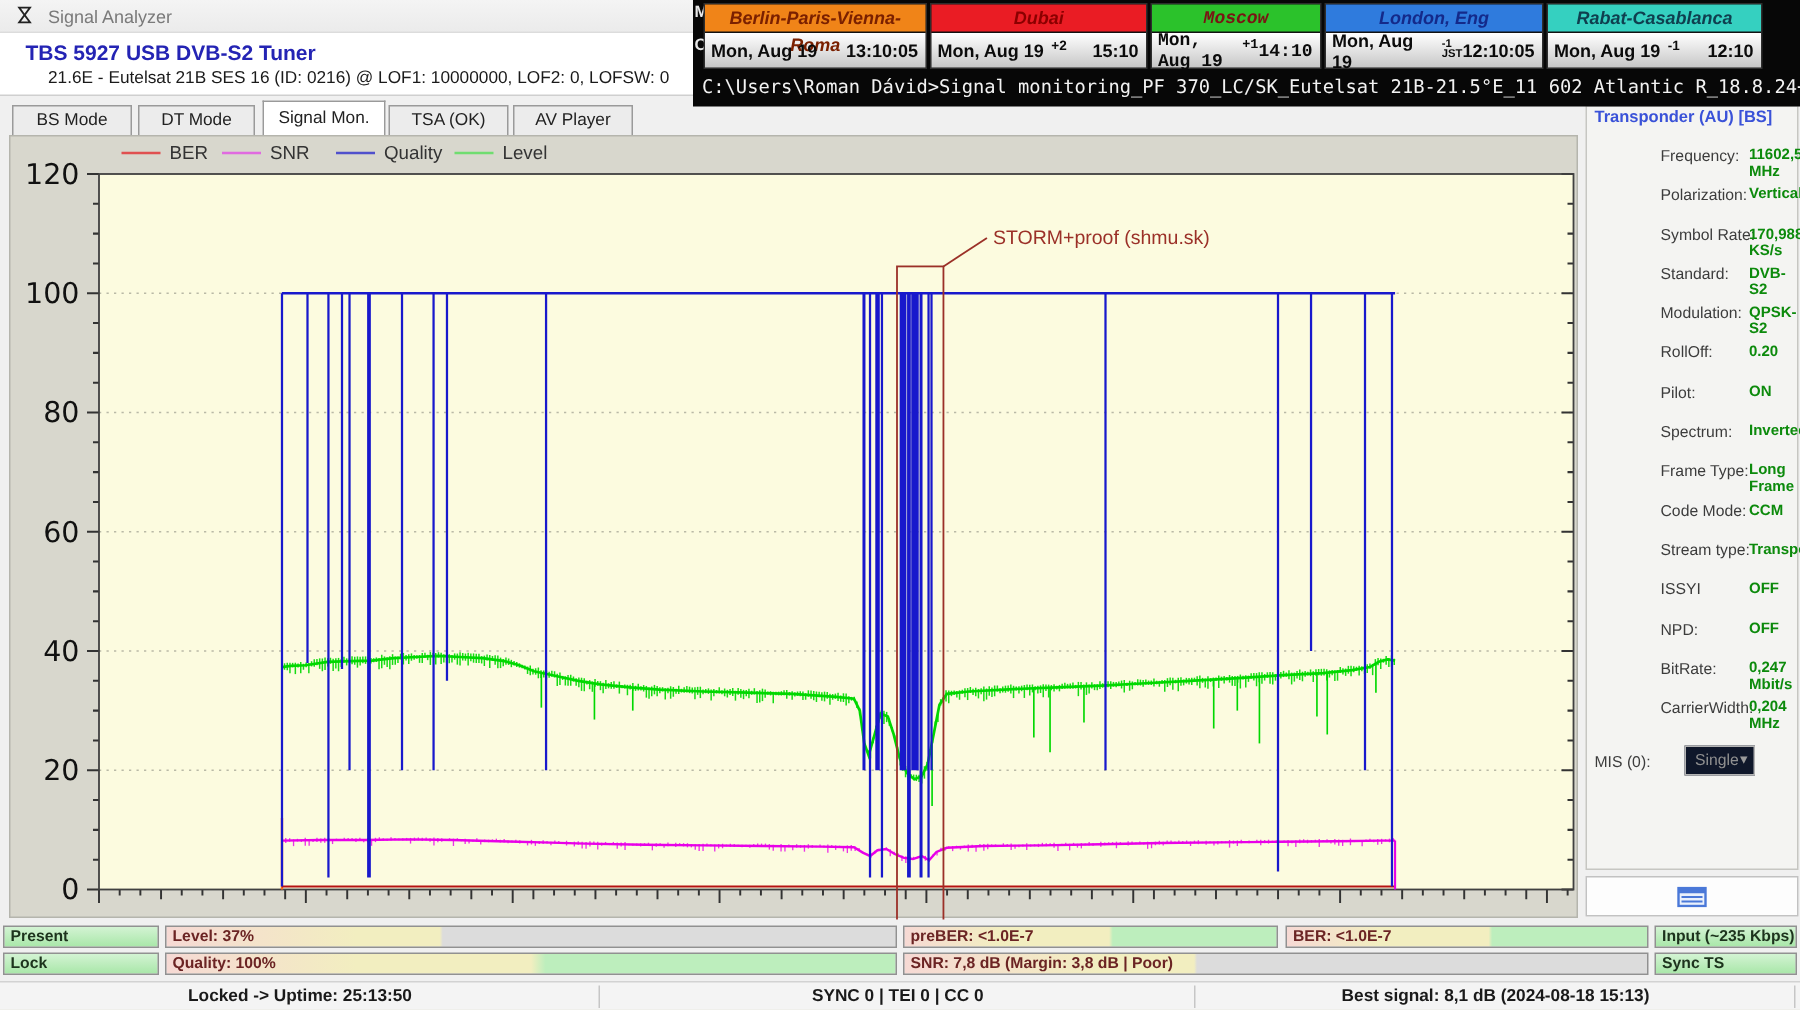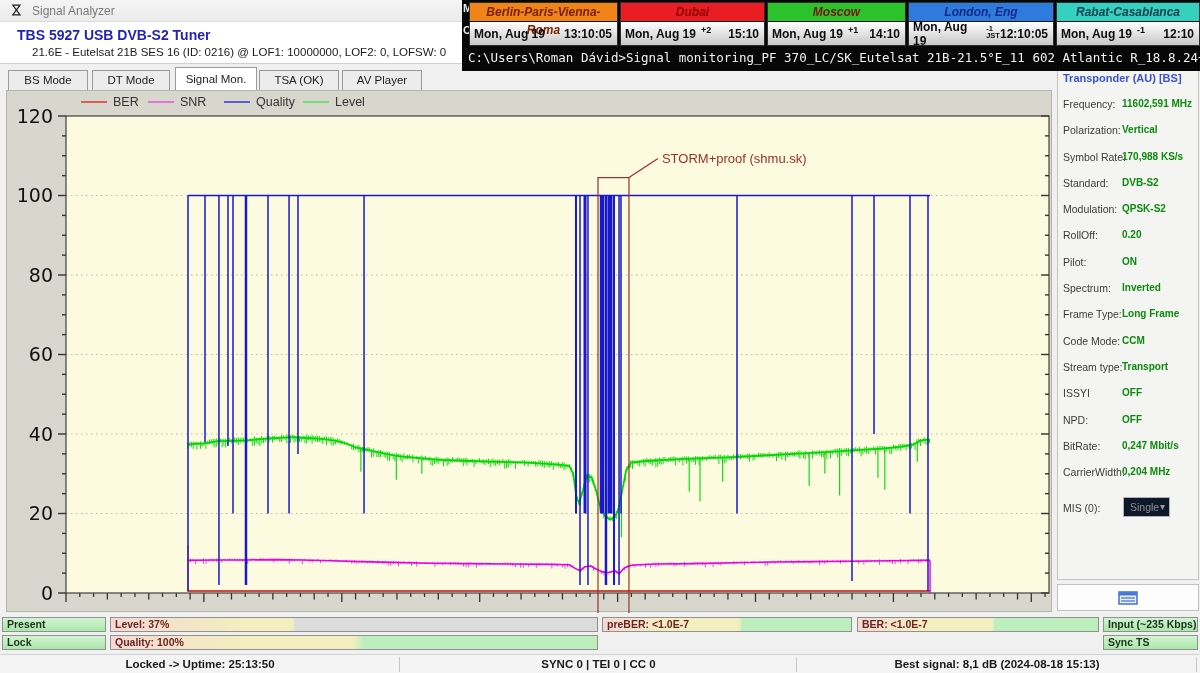--- a/index.html
+++ b/index.html
@@ -29,21 +29,21 @@
   
   #chart-panel { position:absolute; left:6px; top:90px; width:1046px; height:522px;
     background:#d8d7cd; border:1px solid #b5b5ad; }
   #chart-svg { position:absolute; left:0; top:0; }
 
   
   #sidebar { position:absolute; left:1057px; top:70px; width:142px; height:510px;
     background:#f4f4f2; border:1px solid #c6c6c2; }
   #sidebar .sb-title { position:absolute; left:5px; top:1px; font-size:11px; color:#3a52d8; font-weight:bold; }
   #sb-rows { position:absolute; left:5px; top:20px; width:132px; }
-  .sb-row { position:relative; height:26.3px; }
+  .sb-row { position:relative; height:26.3px;margin-left:44px; }
   .sb-label { position:absolute; left:0; top:7px; font-size:10.5px; color:#3c3c3c; }
   .sb-value { position:absolute; left:59px; top:7px; font-size:10px; font-weight:bold; color:#0c8a0c; }
   #mis-row { position:relative; height:30px; margin-top:10px; }
   #mis-select { position:absolute; left:60px; top:2px; width:47px; height:20px; background:#0f172a;
     border:1px solid #b4b4b4; font-size:10.5px; color:#909090; line-height:18px; padding-left:6px; }
   #mis-select .chev { position:absolute; right:4px; top:0px; color:#9a9a9a; font-size:10px; }
 
   #capture-button { position:absolute; left:1057px; top:584px; width:142px; height:27px;
     background:#fdfdfd; border:1px solid #c2c2c2; text-align:center; }
   #capture-button svg { margin-top:6px; }
@@ -1081,20 +1081,21 @@
   </div>
 
   <div id="indicators">
       <div class="ind greenbox" style="left: 2px; top: 2px; width: 104px;"><span class="lbl">Present</span></div>
       <div class="ind bar" style="left: 110px; top: 2px; width: 488px; background: linear-gradient(90deg, rgb(246, 217, 212) 0%, rgb(242, 238, 192) 26%, rgb(242, 238, 192) 37.5%, rgb(220, 220, 220) 37.9%, rgb(220, 220, 220) 100%);"><span class="lbl">Level: 37%</span></div>
       <div class="ind bar" style="left: 602px; top: 2px; width: 250px; background: linear-gradient(90deg, rgb(246, 217, 212) 0%, rgb(242, 238, 192) 26%, rgb(242, 238, 192) 55%, rgb(189, 238, 189) 56%, rgb(189, 238, 189) 100%);"><span class="lbl">preBER: &lt;1.0E-7</span></div>
       <div class="ind bar" style="left: 857px; top: 2px; width: 242px; background: linear-gradient(90deg, rgb(246, 217, 212) 0%, rgb(242, 238, 192) 26%, rgb(242, 238, 192) 56%, rgb(189, 238, 189) 57%, rgb(189, 238, 189) 100%);"><span class="lbl">BER: &lt;1.0E-7</span></div>
       <div class="ind greenbox" style="left: 1103px; top: 2px; width: 95px;"><span class="lbl">Input (~235 Kbps)</span></div>
       <div class="ind greenbox" style="left: 2px; top: 20px; width: 104px;"><span class="lbl">Lock</span></div>
       <div class="ind bar" style="left: 110px; top: 20px; width: 488px; background: linear-gradient(90deg, rgb(246, 217, 212) 0%, rgb(242, 238, 192) 26%, rgb(242, 238, 192) 50%, rgb(189, 238, 189) 52%, rgb(189, 238, 189) 100%);"><span class="lbl">Quality: 100%</span></div>
+      <div class="ind bar" style="left: 602px; top: 20px; width: 497px; background: linear-gradient(90deg, rgb(246, 217, 212) 0%, rgb(242, 238, 192) 26%, rgb(242, 238, 192) 39%, rgb(220, 220, 220) 39.4%, rgb(220, 220, 220) 100%);"><span class="lbl">SNR: 7,8 dB (Margin: 3,8 dB | Poor)</span></div>
       <div class="ind greenbox" style="left: 1103px; top: 20px; width: 95px;"><span class="lbl">Sync TS</span></div>
     </div>
 
   <div id="statusbar">
       <div class="sb-sec" style="left: 0px; width: 400px;">Locked -&gt; Uptime: 25:13:50</div>
       <div class="sb-div" style="left: 399px;"></div>
       <div class="sb-sec" style="left: 400px; width: 397px;">SYNC 0 | TEI 0 | CC 0</div>
       <div class="sb-div" style="left: 796px;"></div>
       <div class="sb-sec" style="left: 797px; width: 400px;">Best signal: 8,1 dB (2024-08-18 15:13)</div>
       <div class="sb-div" style="left: 1196px;"></div>
@@ -1114,21 +1115,21 @@
         </div>
         <div class="clock" style="width: 145px;">
           <div class="clock-head" style="background: rgb(234, 28, 36); color: rgb(139, 0, 0);">Dubai</div>
           <div class="clock-time">
             <span class="date">Mon, Aug 19</span>
             <span class="off">+2</span>
             <span class="spring"></span>
             <span class="time">15:10</span>
           </div>
         </div>
-        <div class="clock" style="width: 139px;">
+        <div class="clock" style="width: 114px; font-family: Liberation Mono, monospace;">
           <div class="clock-head" style="background: rgb(43, 194, 43); color: rgb(122, 20, 20);">Moscow</div>
           <div class="clock-time">
             <span class="date">Mon, Aug 19</span>
             <span class="off">+1</span>
             <span class="spring"></span>
             <span class="time">14:10</span>
           </div>
         </div>
         <div class="clock" style="width: 146px;">
           <div class="clock-head" style="background: rgb(47, 123, 221); color: rgb(20, 42, 138);">London, Eng</div>

